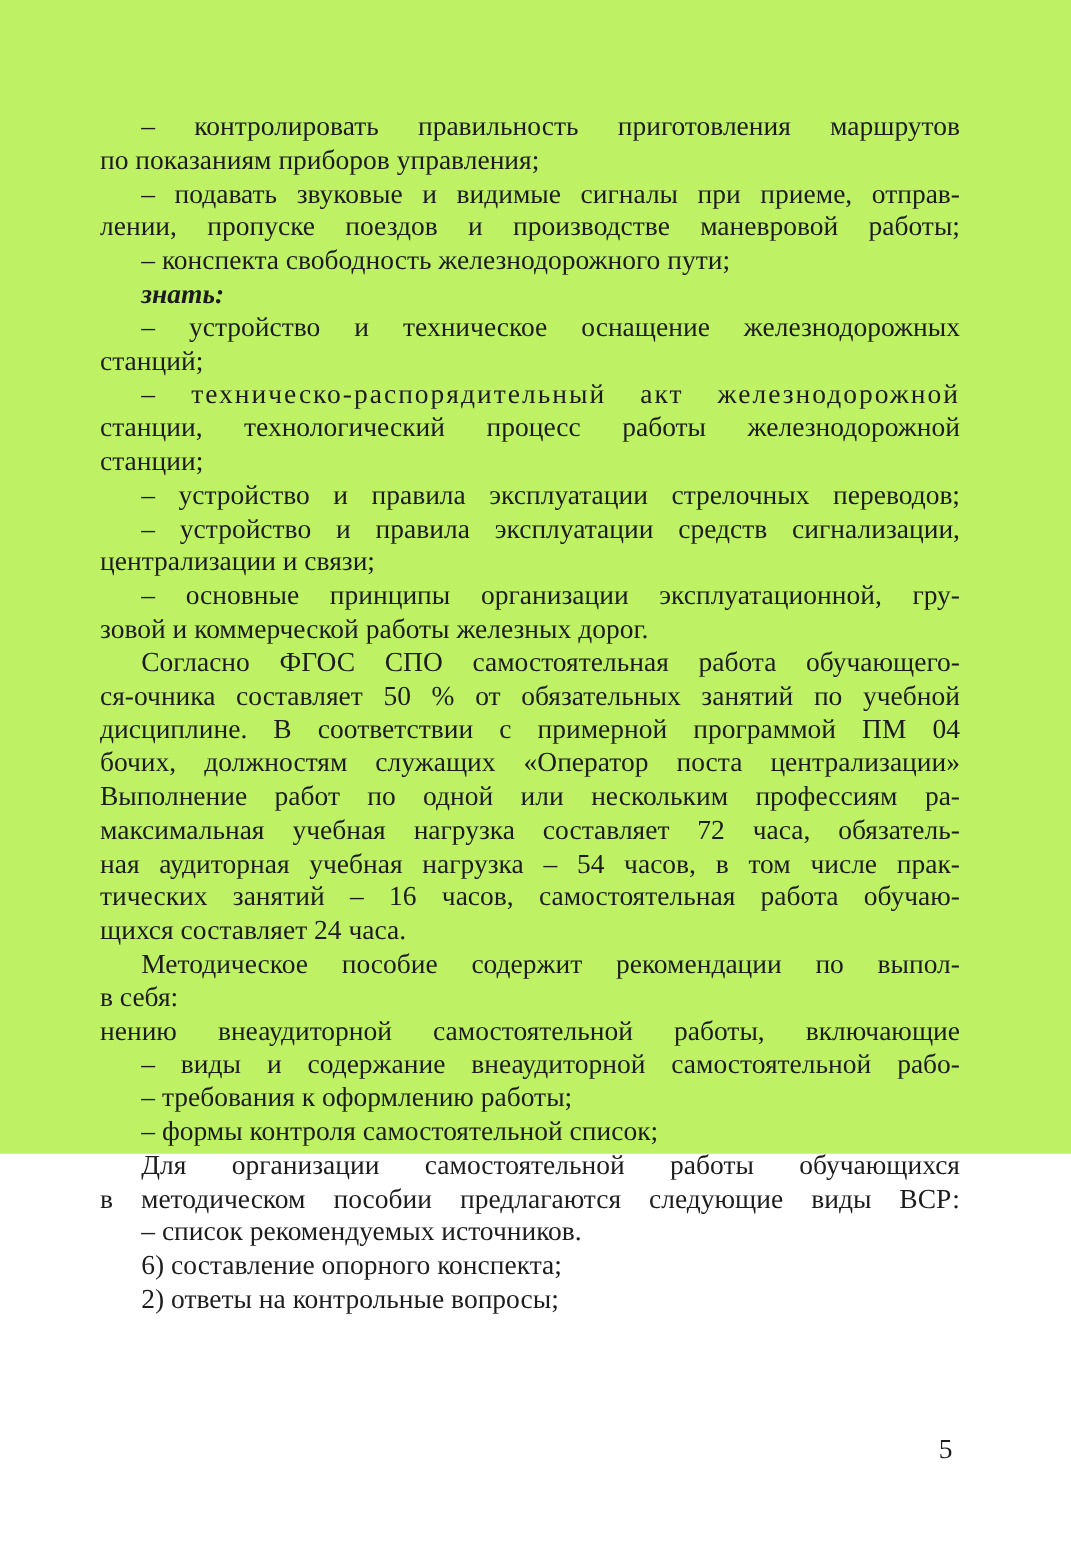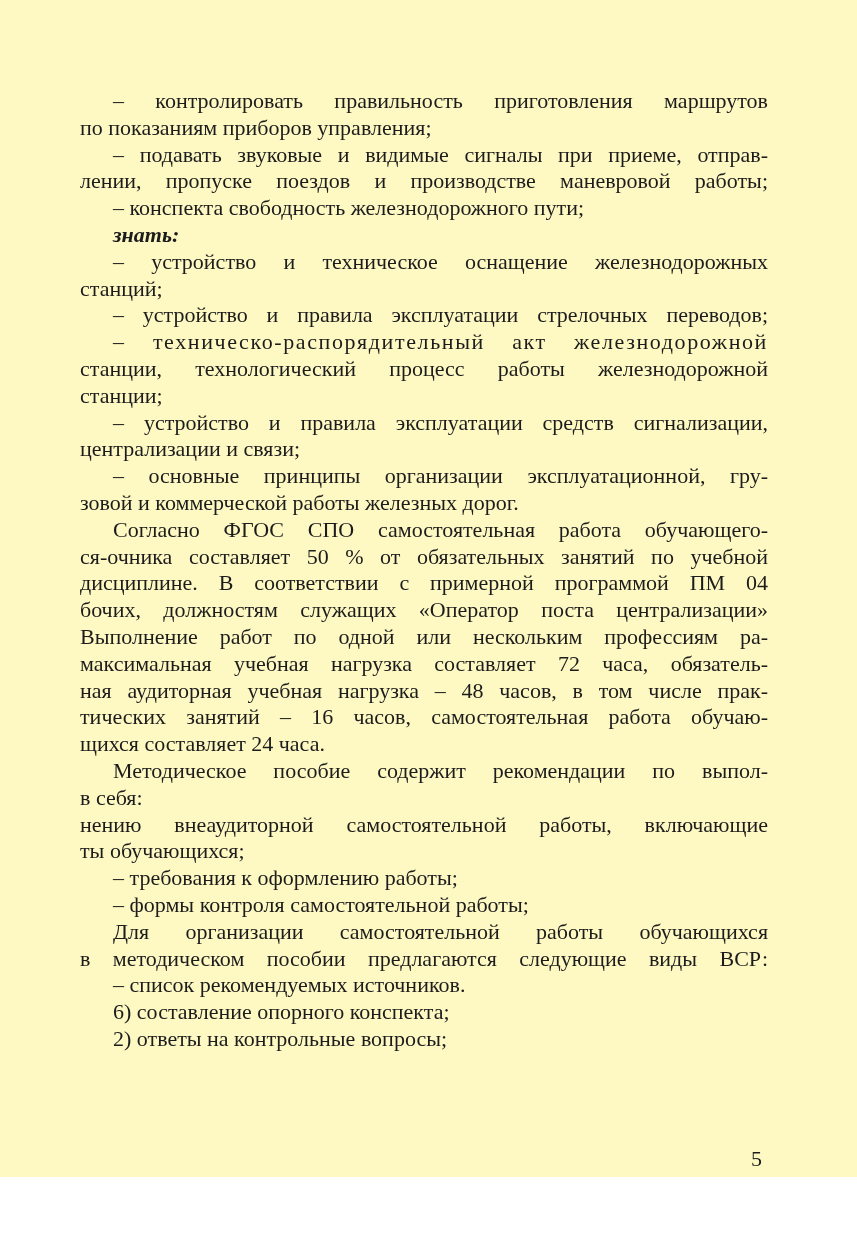--- a/index.html
+++ b/index.html
@@ -11,22 +11,22 @@
     height: 1241px;
     background: #ffffff;
     overflow: hidden;
     position: relative;
     font-family: "Liberation Serif", "DejaVu Serif", serif;
   }
   .page {
     position: absolute;
     left: 0; top: 0;
     width: 857px;
-    height: 1177px;
-    background: #fef9c3;
+    height: 923px;
+    background: #bef264;
   }
   .text-block {
     position: absolute;
     left: 80px;
     top: 88px;
     width: 688px;
     color: #1c1c1c;
     font-size: 22px;
     line-height: 26.8px;
   }
@@ -78,59 +78,59 @@
         <div class="line indent">– конспекта свободность железнодорожного пути;</div>
       </div>
       <div class="para bi">
         <div class="line indent">знать:</div>
       </div>
       <div class="para">
         <div class="line fill indent">– устройство и техническое оснащение железнодорожных</div>
         <div class="line">станций;</div>
       </div>
       <div class="para">
-        <div class="line fill indent">– устройство и правила эксплуатации стрелочных переводов;</div>
-      </div>
-      <div class="para">
         <div class="line fill ls indent">– техническо-распорядительный акт железнодорожной</div>
         <div class="line fill">станции, технологический процесс работы железнодорожной</div>
         <div class="line">станции;</div>
+      </div>
+      <div class="para">
+        <div class="line fill indent">– устройство и правила эксплуатации стрелочных переводов;</div>
       </div>
       <div class="para">
         <div class="line fill indent">– устройство и правила эксплуатации средств сигнализации,</div>
         <div class="line">централизации и связи;</div>
       </div>
       <div class="para">
         <div class="line fill indent">– основные принципы организации эксплуатационной, гру-</div>
         <div class="line">зовой и коммерческой работы железных дорог.</div>
       </div>
       <div class="para">
         <div class="line fill indent">Согласно ФГОС СПО самостоятельная работа обучающего-</div>
         <div class="line fill">ся-очника составляет 50 % от обязательных занятий по учебной</div>
         <div class="line fill">дисциплине. В соответствии с примерной программой ПМ 04</div>
         <div class="line fill">бочих, должностям служащих «Оператор поста централизации»</div>
         <div class="line fill">Выполнение работ по одной или нескольким профессиям ра-</div>
         <div class="line fill">максимальная учебная нагрузка составляет 72 часа, обязатель-</div>
-        <div class="line fill">ная аудиторная учебная нагрузка – 48 часов, в том числе прак-</div>
+        <div class="line fill">ная аудиторная учебная нагрузка – 54 часов, в том числе прак-</div>
         <div class="line fill">тических занятий – 16 часов, самостоятельная работа обучаю-</div>
         <div class="line">щихся составляет 24 часа.</div>
       </div>
       <div class="para">
         <div class="line fill indent">Методическое пособие содержит рекомендации по выпол-</div>
         <div class="line">в себя:</div>
         <div class="line fill">нению внеаудиторной самостоятельной работы, включающие</div>
       </div>
       <div class="para">
-        <div class="line">ты обучающихся;</div>
+        <div class="line fill indent">– виды и содержание внеаудиторной самостоятельной рабо-</div>
       </div>
       <div class="para">
         <div class="line indent">– требования к оформлению работы;</div>
       </div>
       <div class="para">
-        <div class="line indent">– формы контроля самостоятельной работы;</div>
+        <div class="line indent">– формы контроля самостоятельной список;</div>
       </div>
       <div class="para">
         <div class="line fill indent">Для организации самостоятельной работы обучающихся</div>
         <div class="line fill">в методическом пособии предлагаются следующие виды ВСР:</div>
       </div>
       <div class="para">
         <div class="line indent">– список рекомендуемых источников.</div>
       </div>
       <div class="para">
         <div class="line indent">6) составление опорного конспекта;</div>

